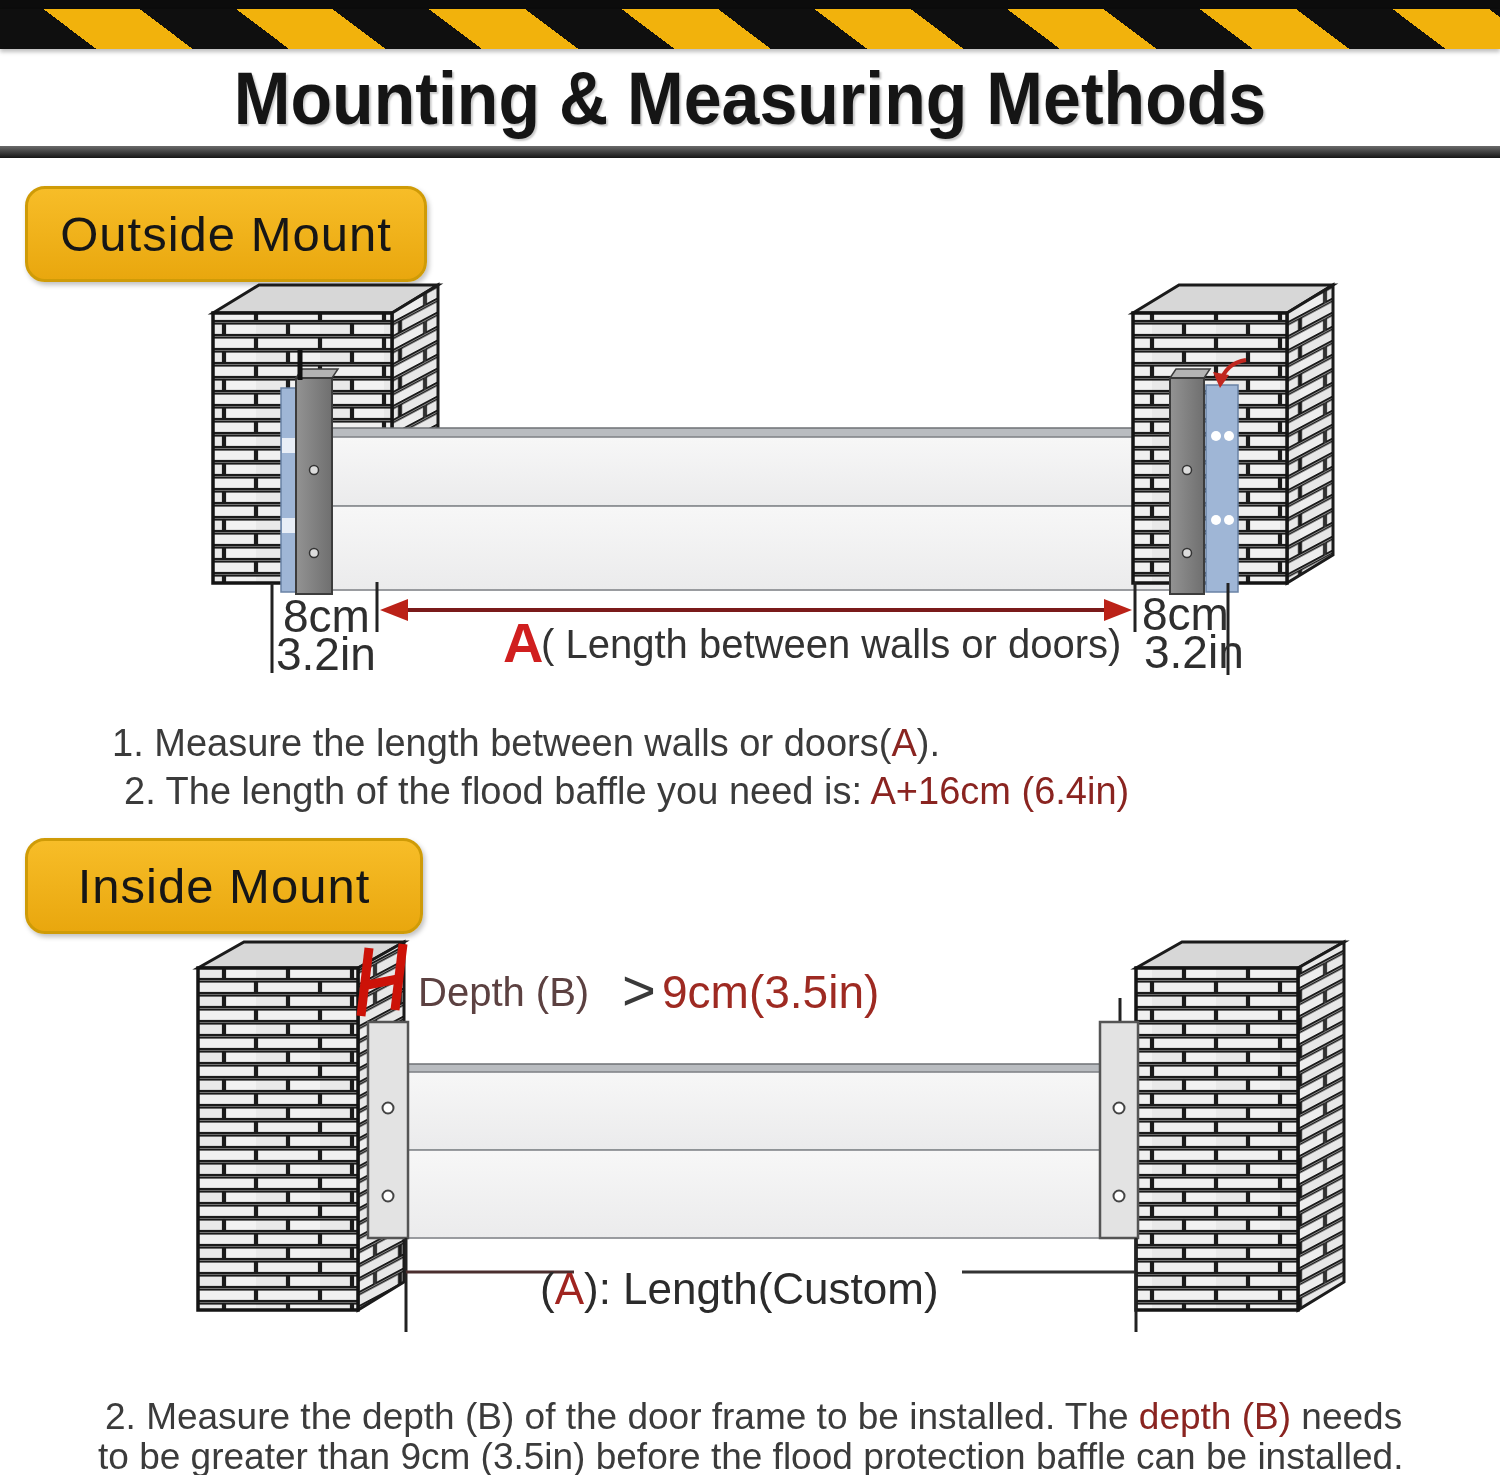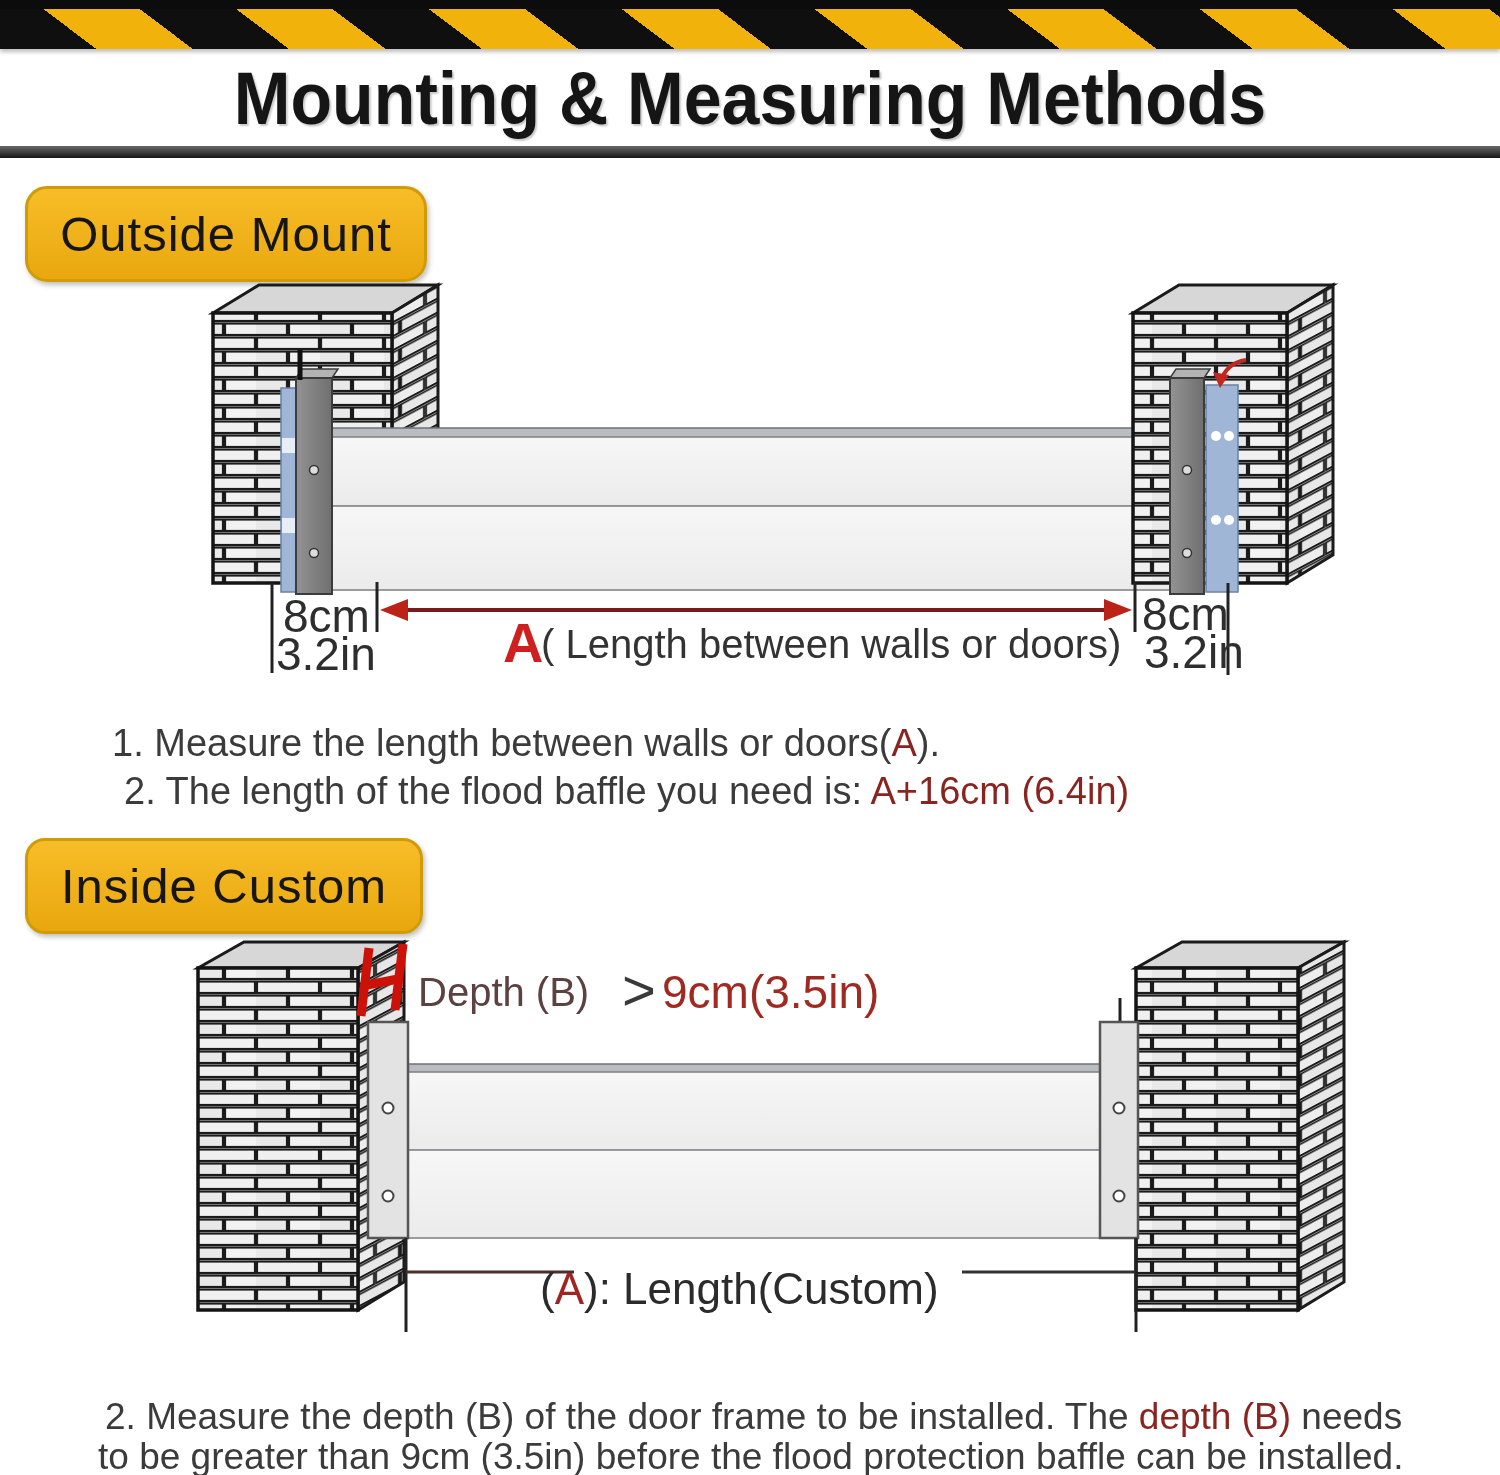--- a/index.html
+++ b/index.html
@@ -15,21 +15,21 @@
       transform:scaleX(.92);transform-origin:center;
       text-shadow:2px 2px 2px #c9c9c9, -1px -1px 0 #ffffff;}
   .header-divider{position:absolute;left:0;top:146px;width:1500px;height:12px;
       background:linear-gradient(180deg,#6a6a6a,#161616);}
   
   .badge{position:absolute;height:90px;border-radius:20px;
       background:linear-gradient(180deg,#f7bd28,#e9a70e);
       border:3px solid #cf9b07;box-shadow:2px 3px 5px rgba(0,0,0,.25);
       display:flex;align-items:center;justify-content:center;
       font-size:49px;font-weight:500;color:#161616;letter-spacing:1px;}
-  .badge-outside{left:25px;top:186px;width:396px;border-radius:22px;}
+  .badge-outside{left:25px;top:186px;width:396px;}
   .badge-inside{left:25px;top:838px;width:392px;}
   
   .svg-abs{position:absolute;left:0;}
   
   .step{position:absolute;font-size:38px;color:#3b3b3b;white-space:nowrap;line-height:1.15;}
   .step .dark-red{color:#8a2420;}
   .bottom-step{font-size:37px;}
   svg text{font-family:"Liberation Sans",sans-serif;}
 </style>
 </head>
@@ -135,21 +135,21 @@
   </svg>
 
   <div class="step" style="left:112px;top:722px;text-align:right;">
     <span>1. Measure the length between walls or doors(</span><span class="dark-red">A</span><span>).</span>
   </div>
   <div class="step" style="left:124px;top:770px;">
     <span>2. The length of the flood baffle you need is: </span><span class="dark-red">A+16cm (6.4in)</span>
   </div>
 
   <div class="badge badge-inside">
-    <span>Inside Custom</span>
+    <span>Inside Mount</span>
   </div>
 
   <svg class="svg-abs" style="top:930px" width="1500" height="405" viewBox="0 930 1500 405">
 
     <g>
       <polygon points="198,968 244,942 404,942 358,968" fill="#d7d7d7" stroke="#1b1b1b" stroke-width="3"></polygon>
       <polygon points="358,968 404,942 404,1282 358,1310" fill="url(#brickS)" stroke="#1b1b1b" stroke-width="3"></polygon>
       <rect x="198" y="968" width="160" height="342" fill="url(#brickF)" stroke="#141414" stroke-width="3.5"></rect>
     </g>
 

